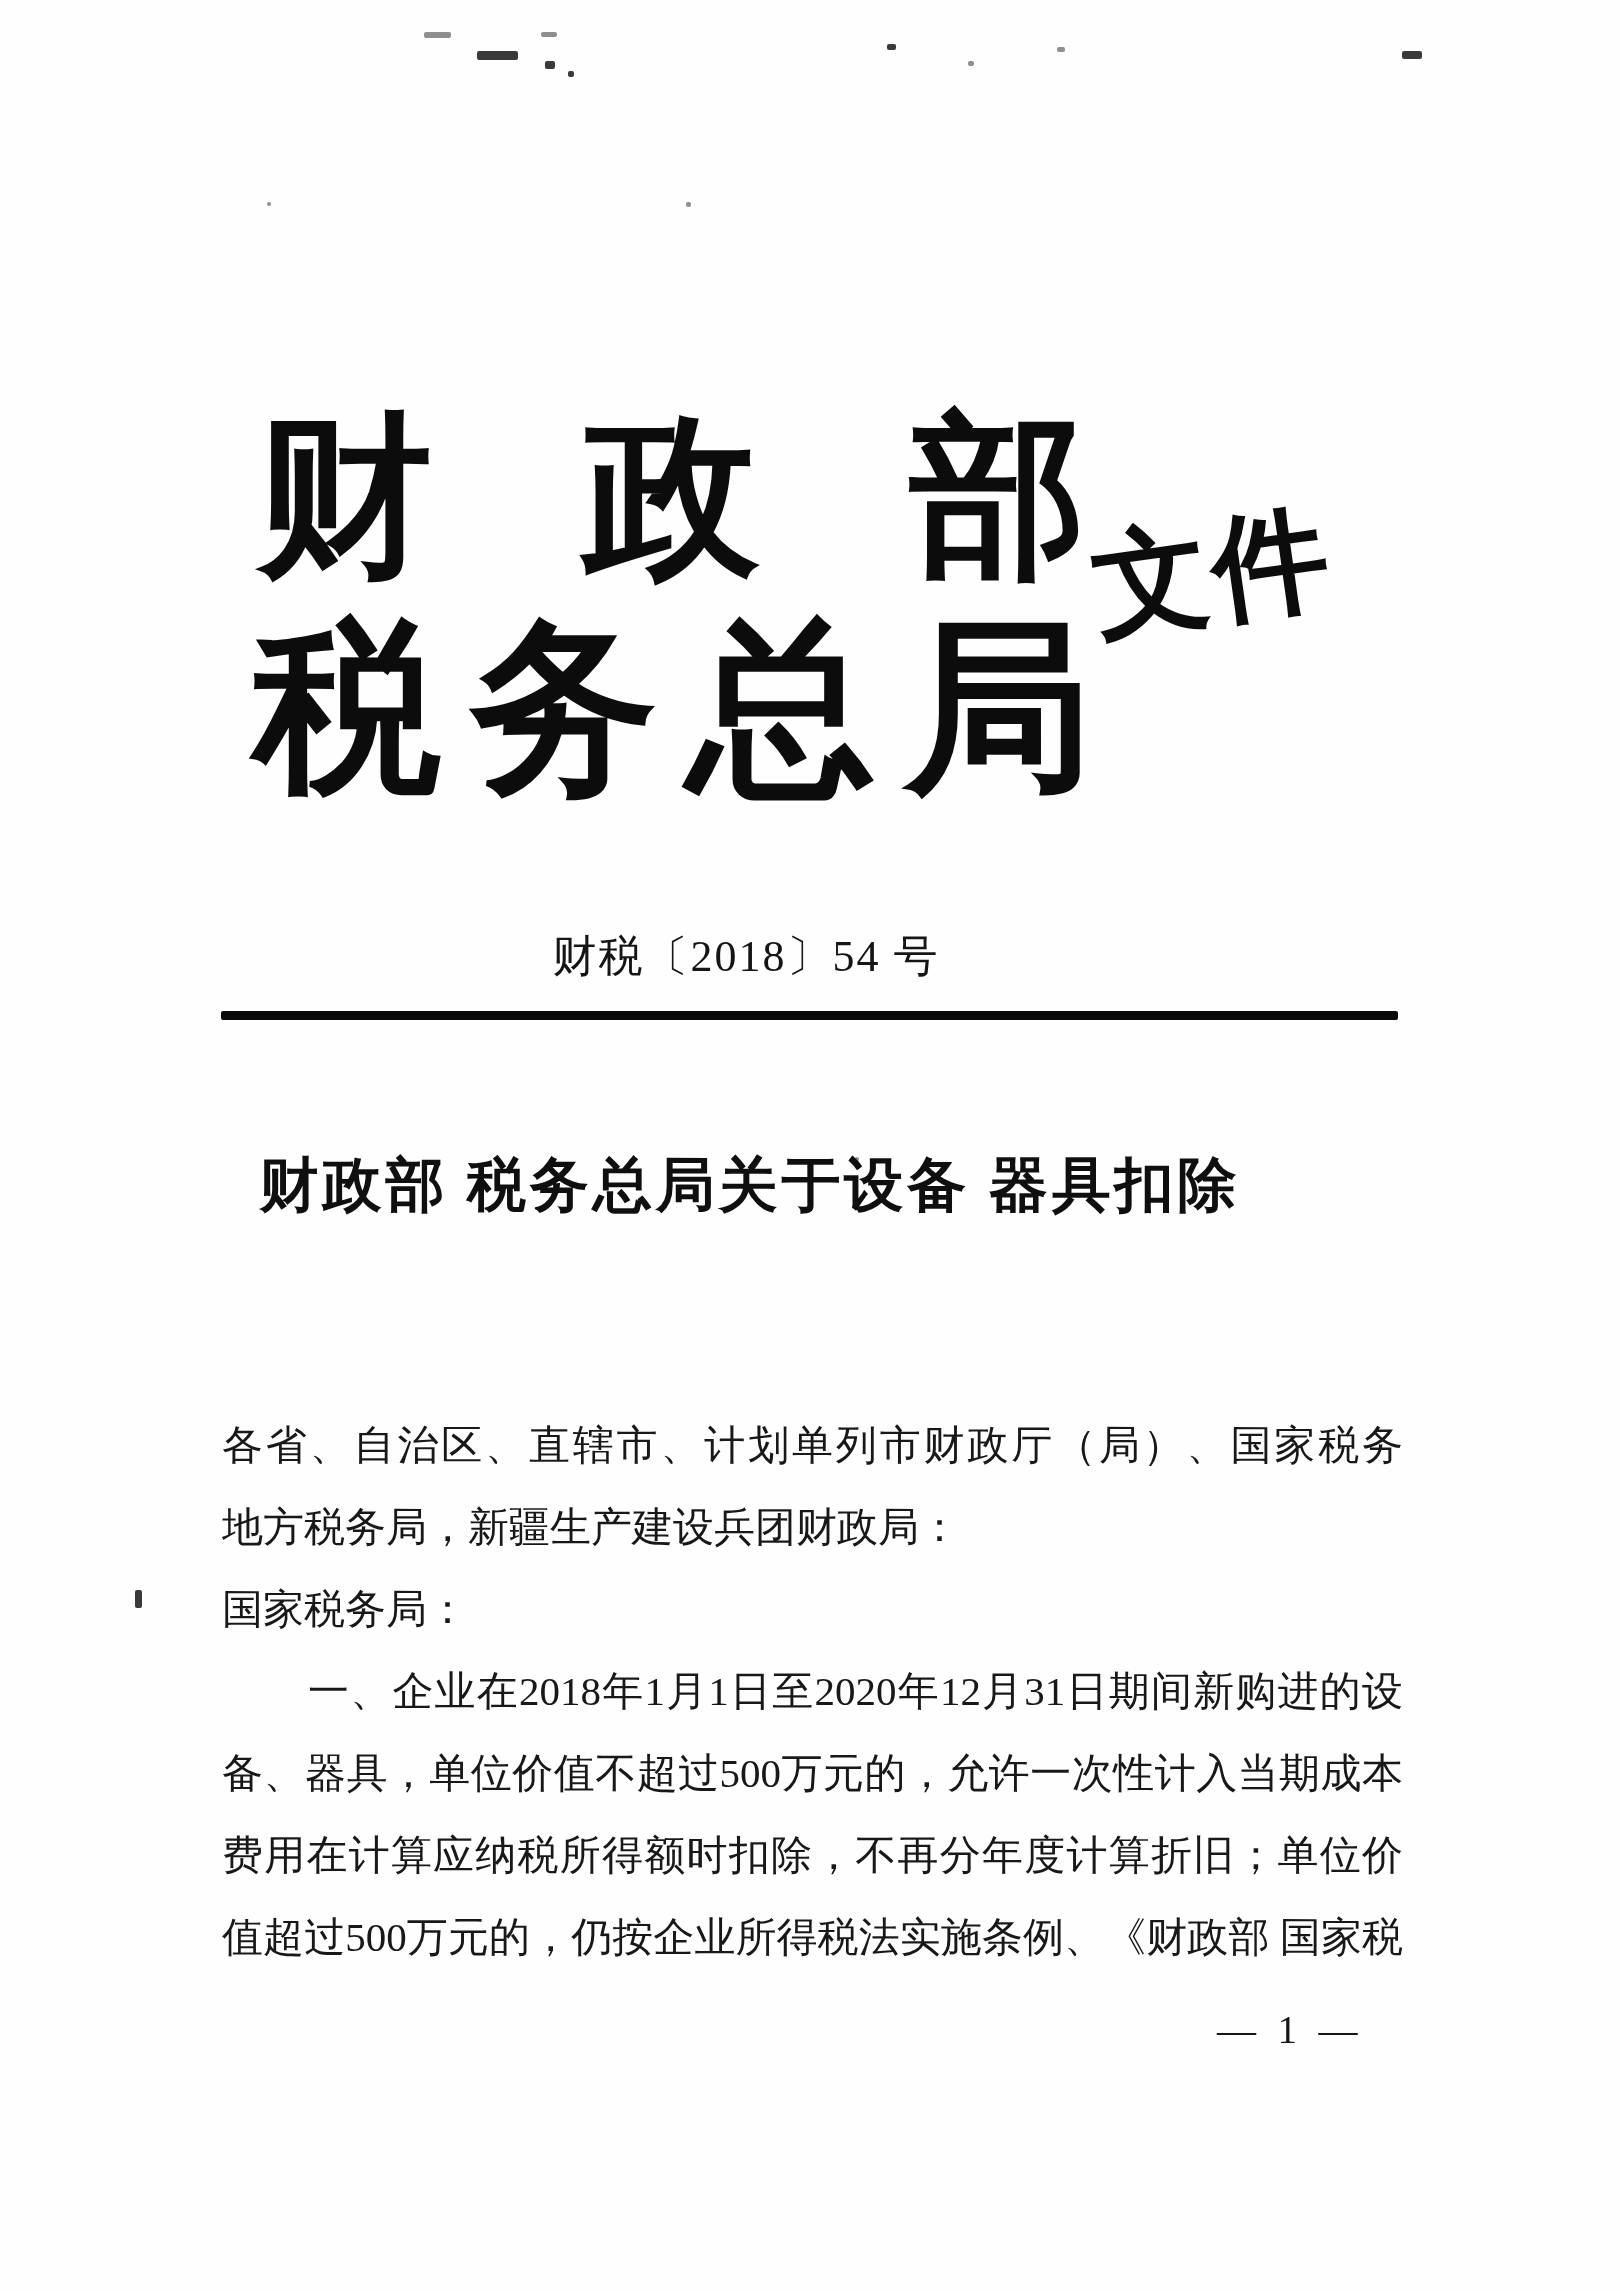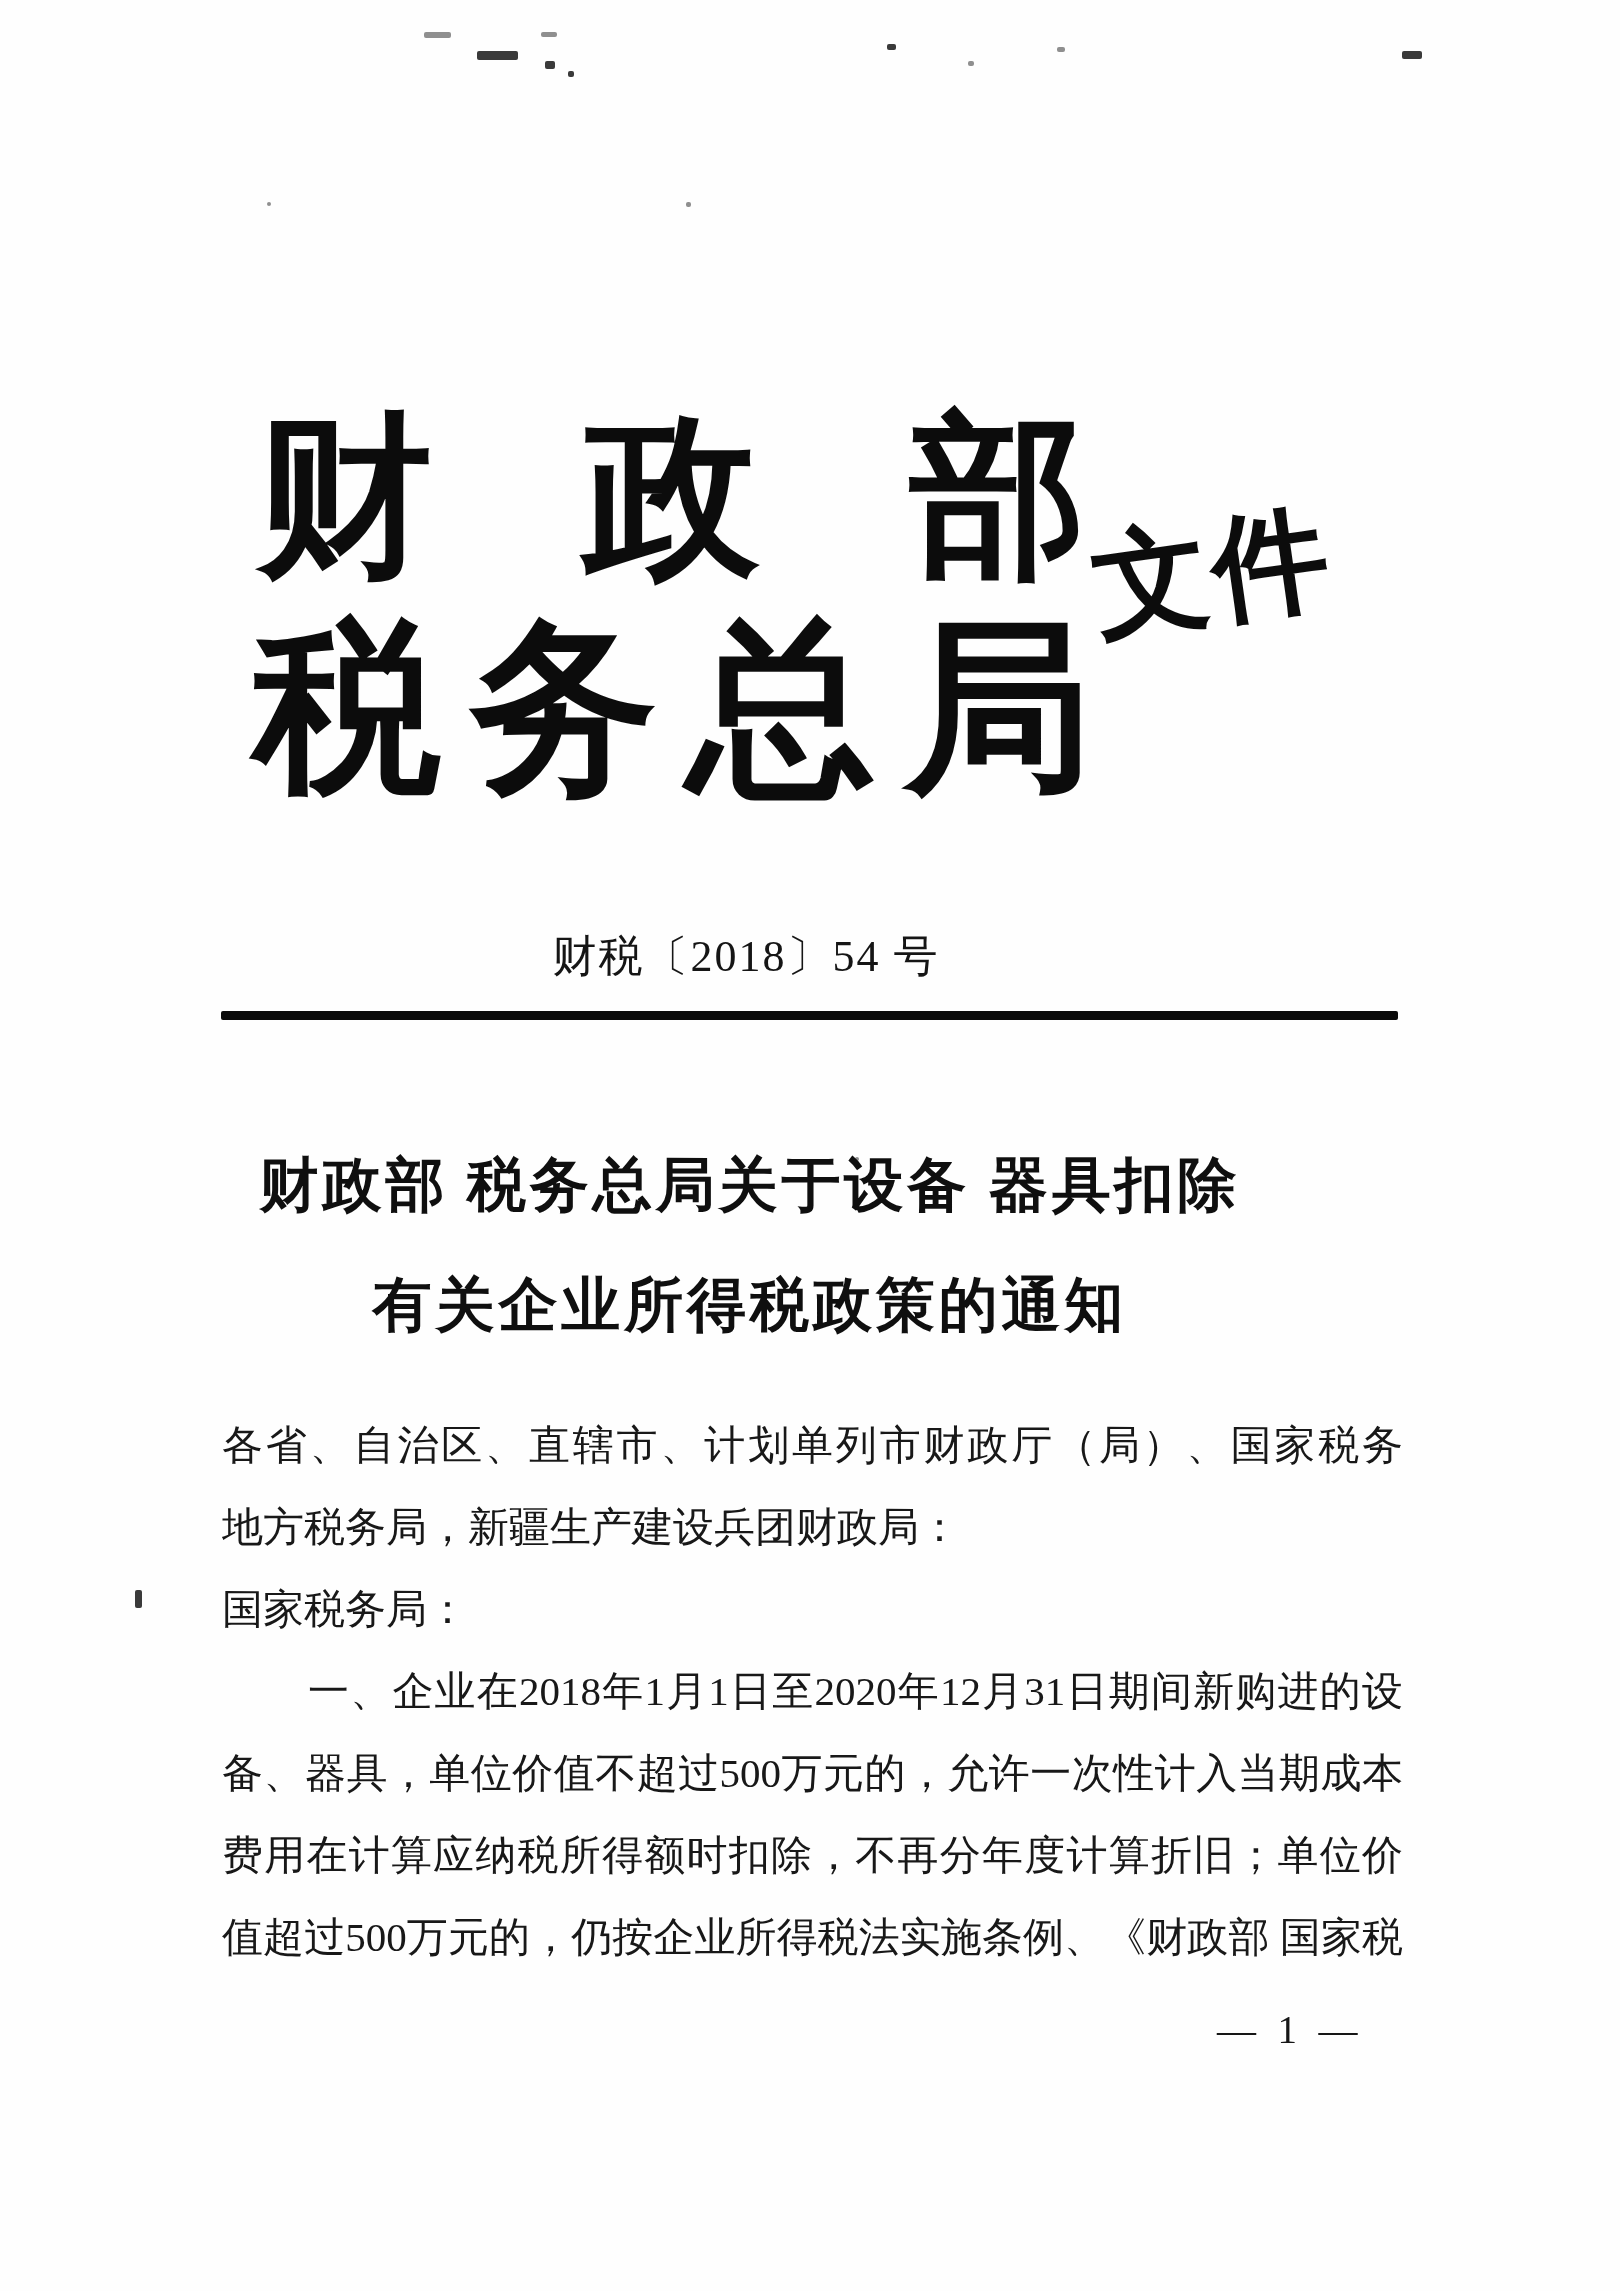--- a/index.html
+++ b/index.html
@@ -101,21 +101,20 @@
     <span>局</span>
   </div>
   <div class="stamp">文件</div>
 
   <div class="doc-number">财税〔2018〕54 号</div>
 
   <div class="rule"></div>
 
   <h1 class="title">
     <div>财政部 税务总局关于设备 器具扣除</div>
-    <div>有关企业所得税政策的通知</div>
   </h1>
 
   <div class="body-text">
     <div class="line fill">各省、自治区、直辖市、计划单列市财政厅（局）、国家税务局、</div>
     <div class="line">地方税务局，新疆生产建设兵团财政局：</div>
     <div class="line">国家税务局：</div>
     <div class="line fill indent">一、企业在2018年1月1日至2020年12月31日期间新购进的设</div>
     <div class="line fill">备、器具，单位价值不超过500万元的，允许一次性计入当期成本</div>
     <div class="line fill">费用在计算应纳税所得额时扣除，不再分年度计算折旧；单位价</div>
     <div class="line fill">值超过500万元的，仍按企业所得税法实施条例、《财政部 国家税</div>

